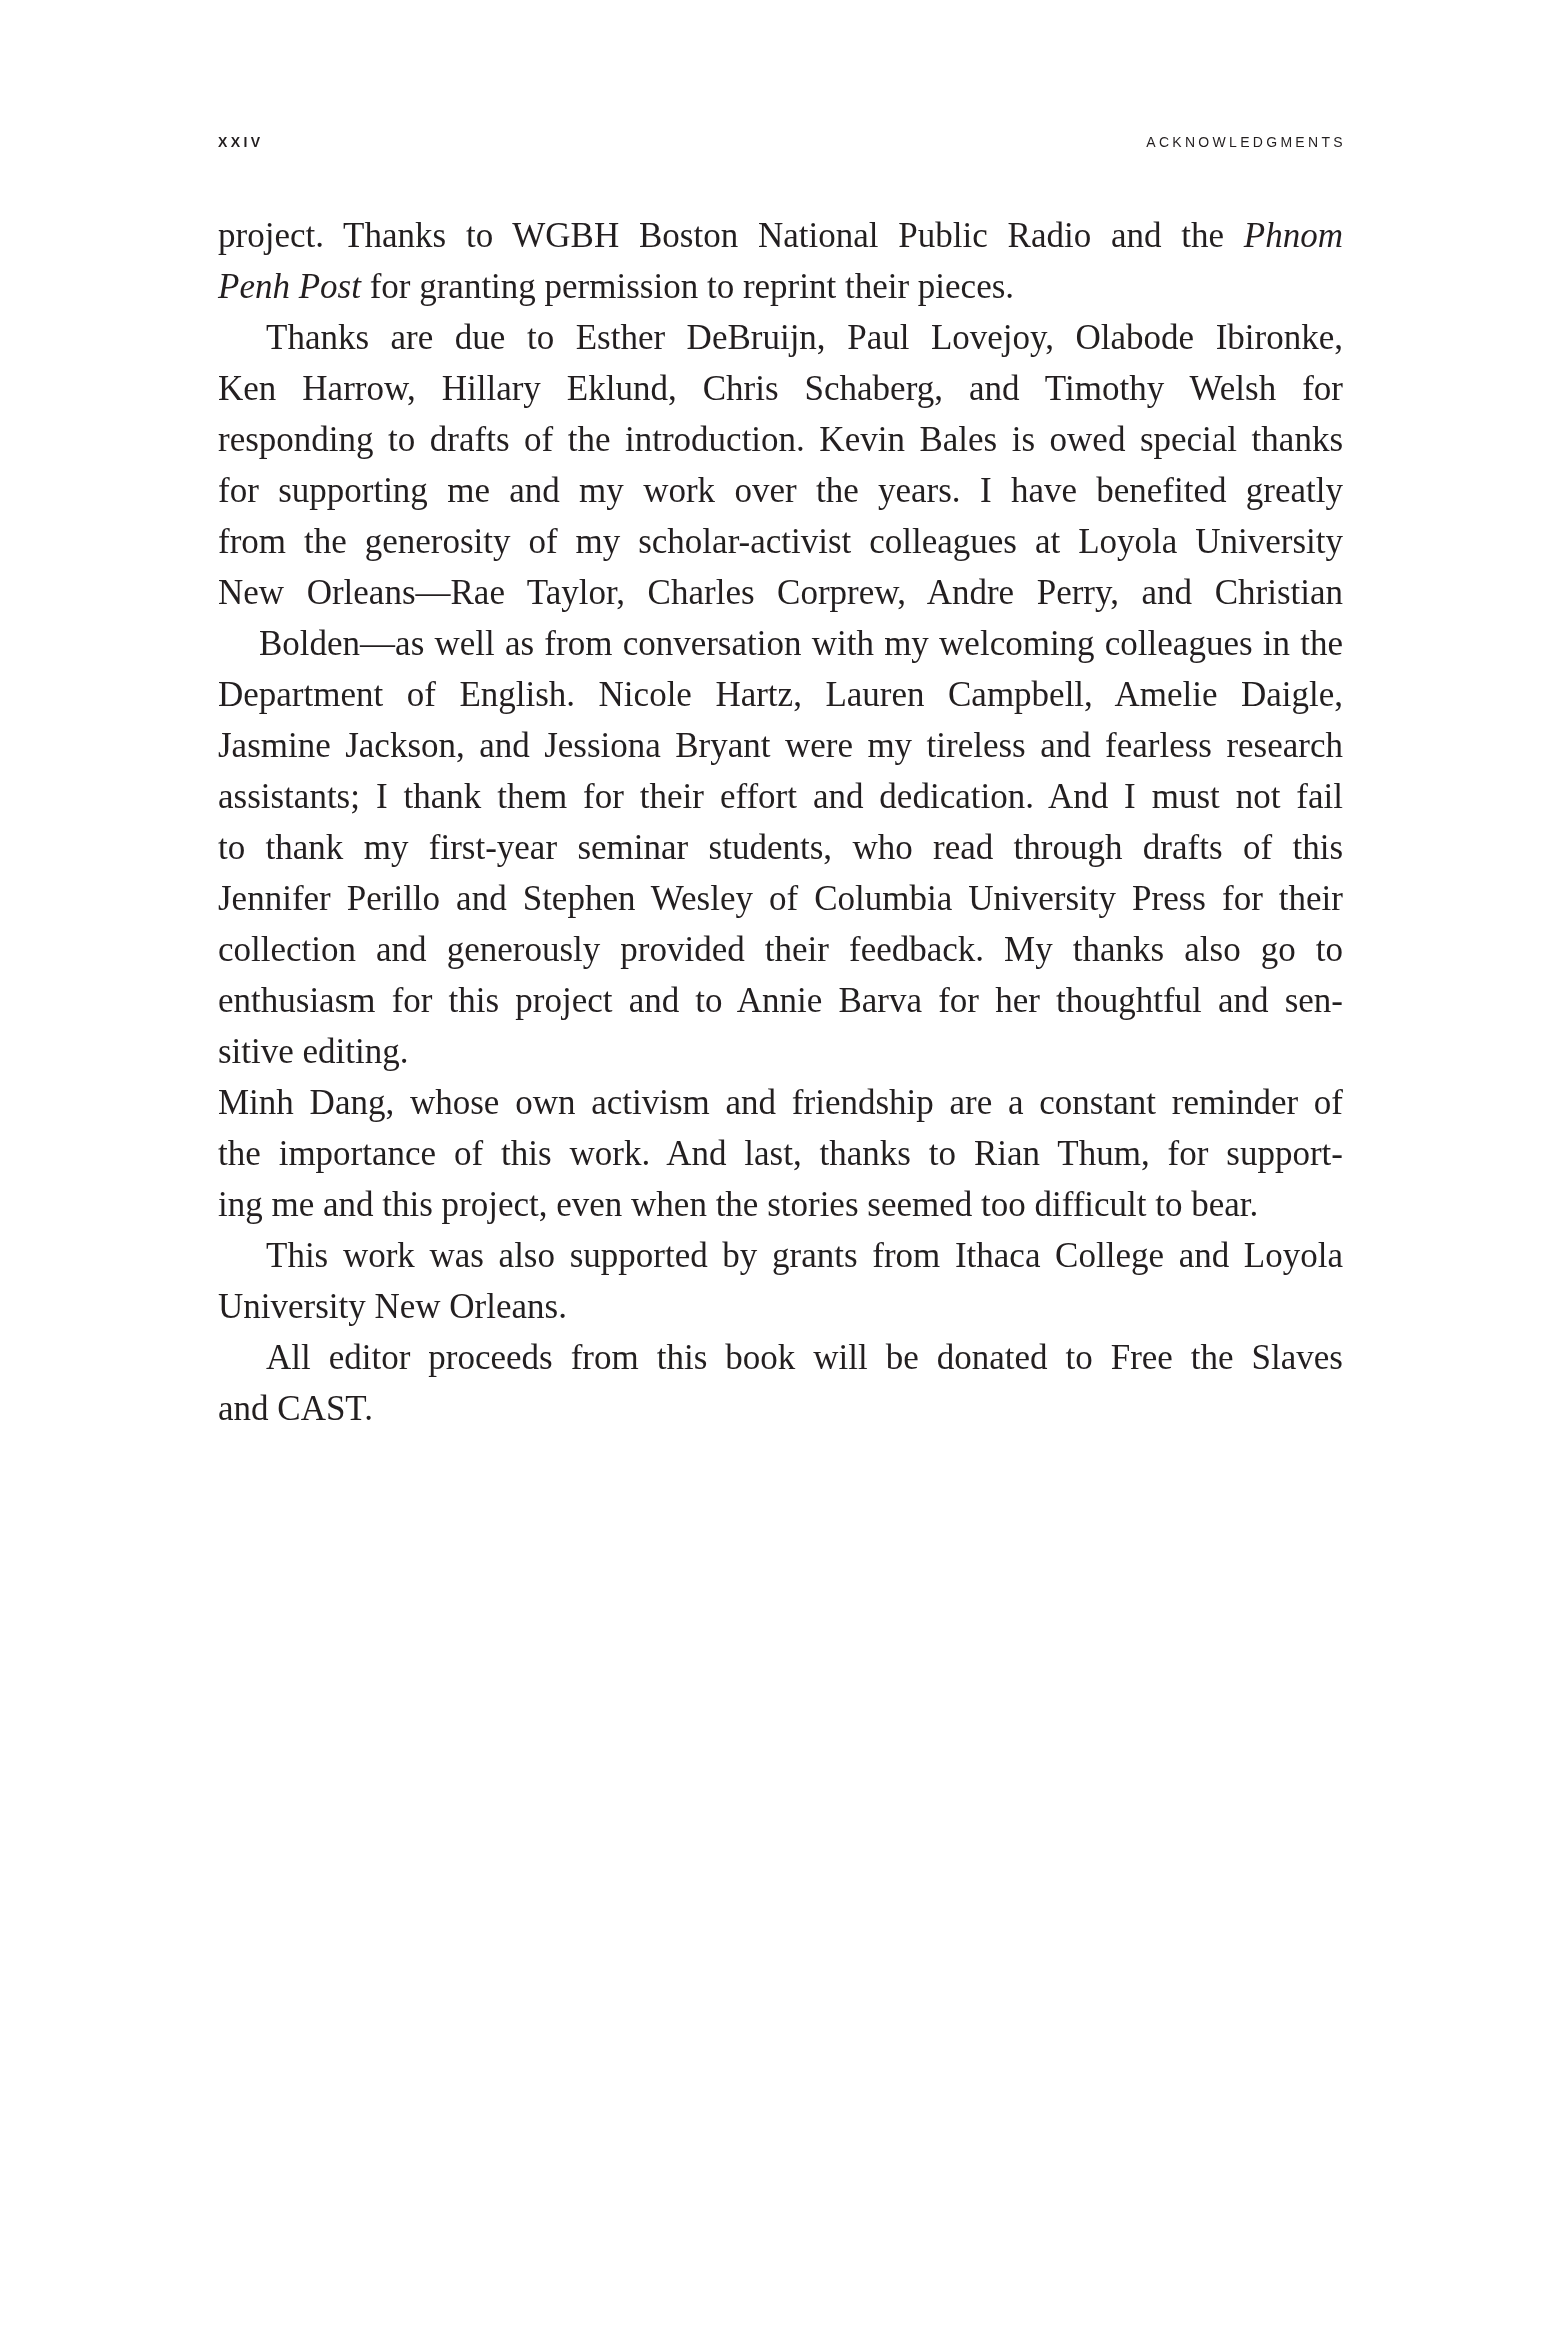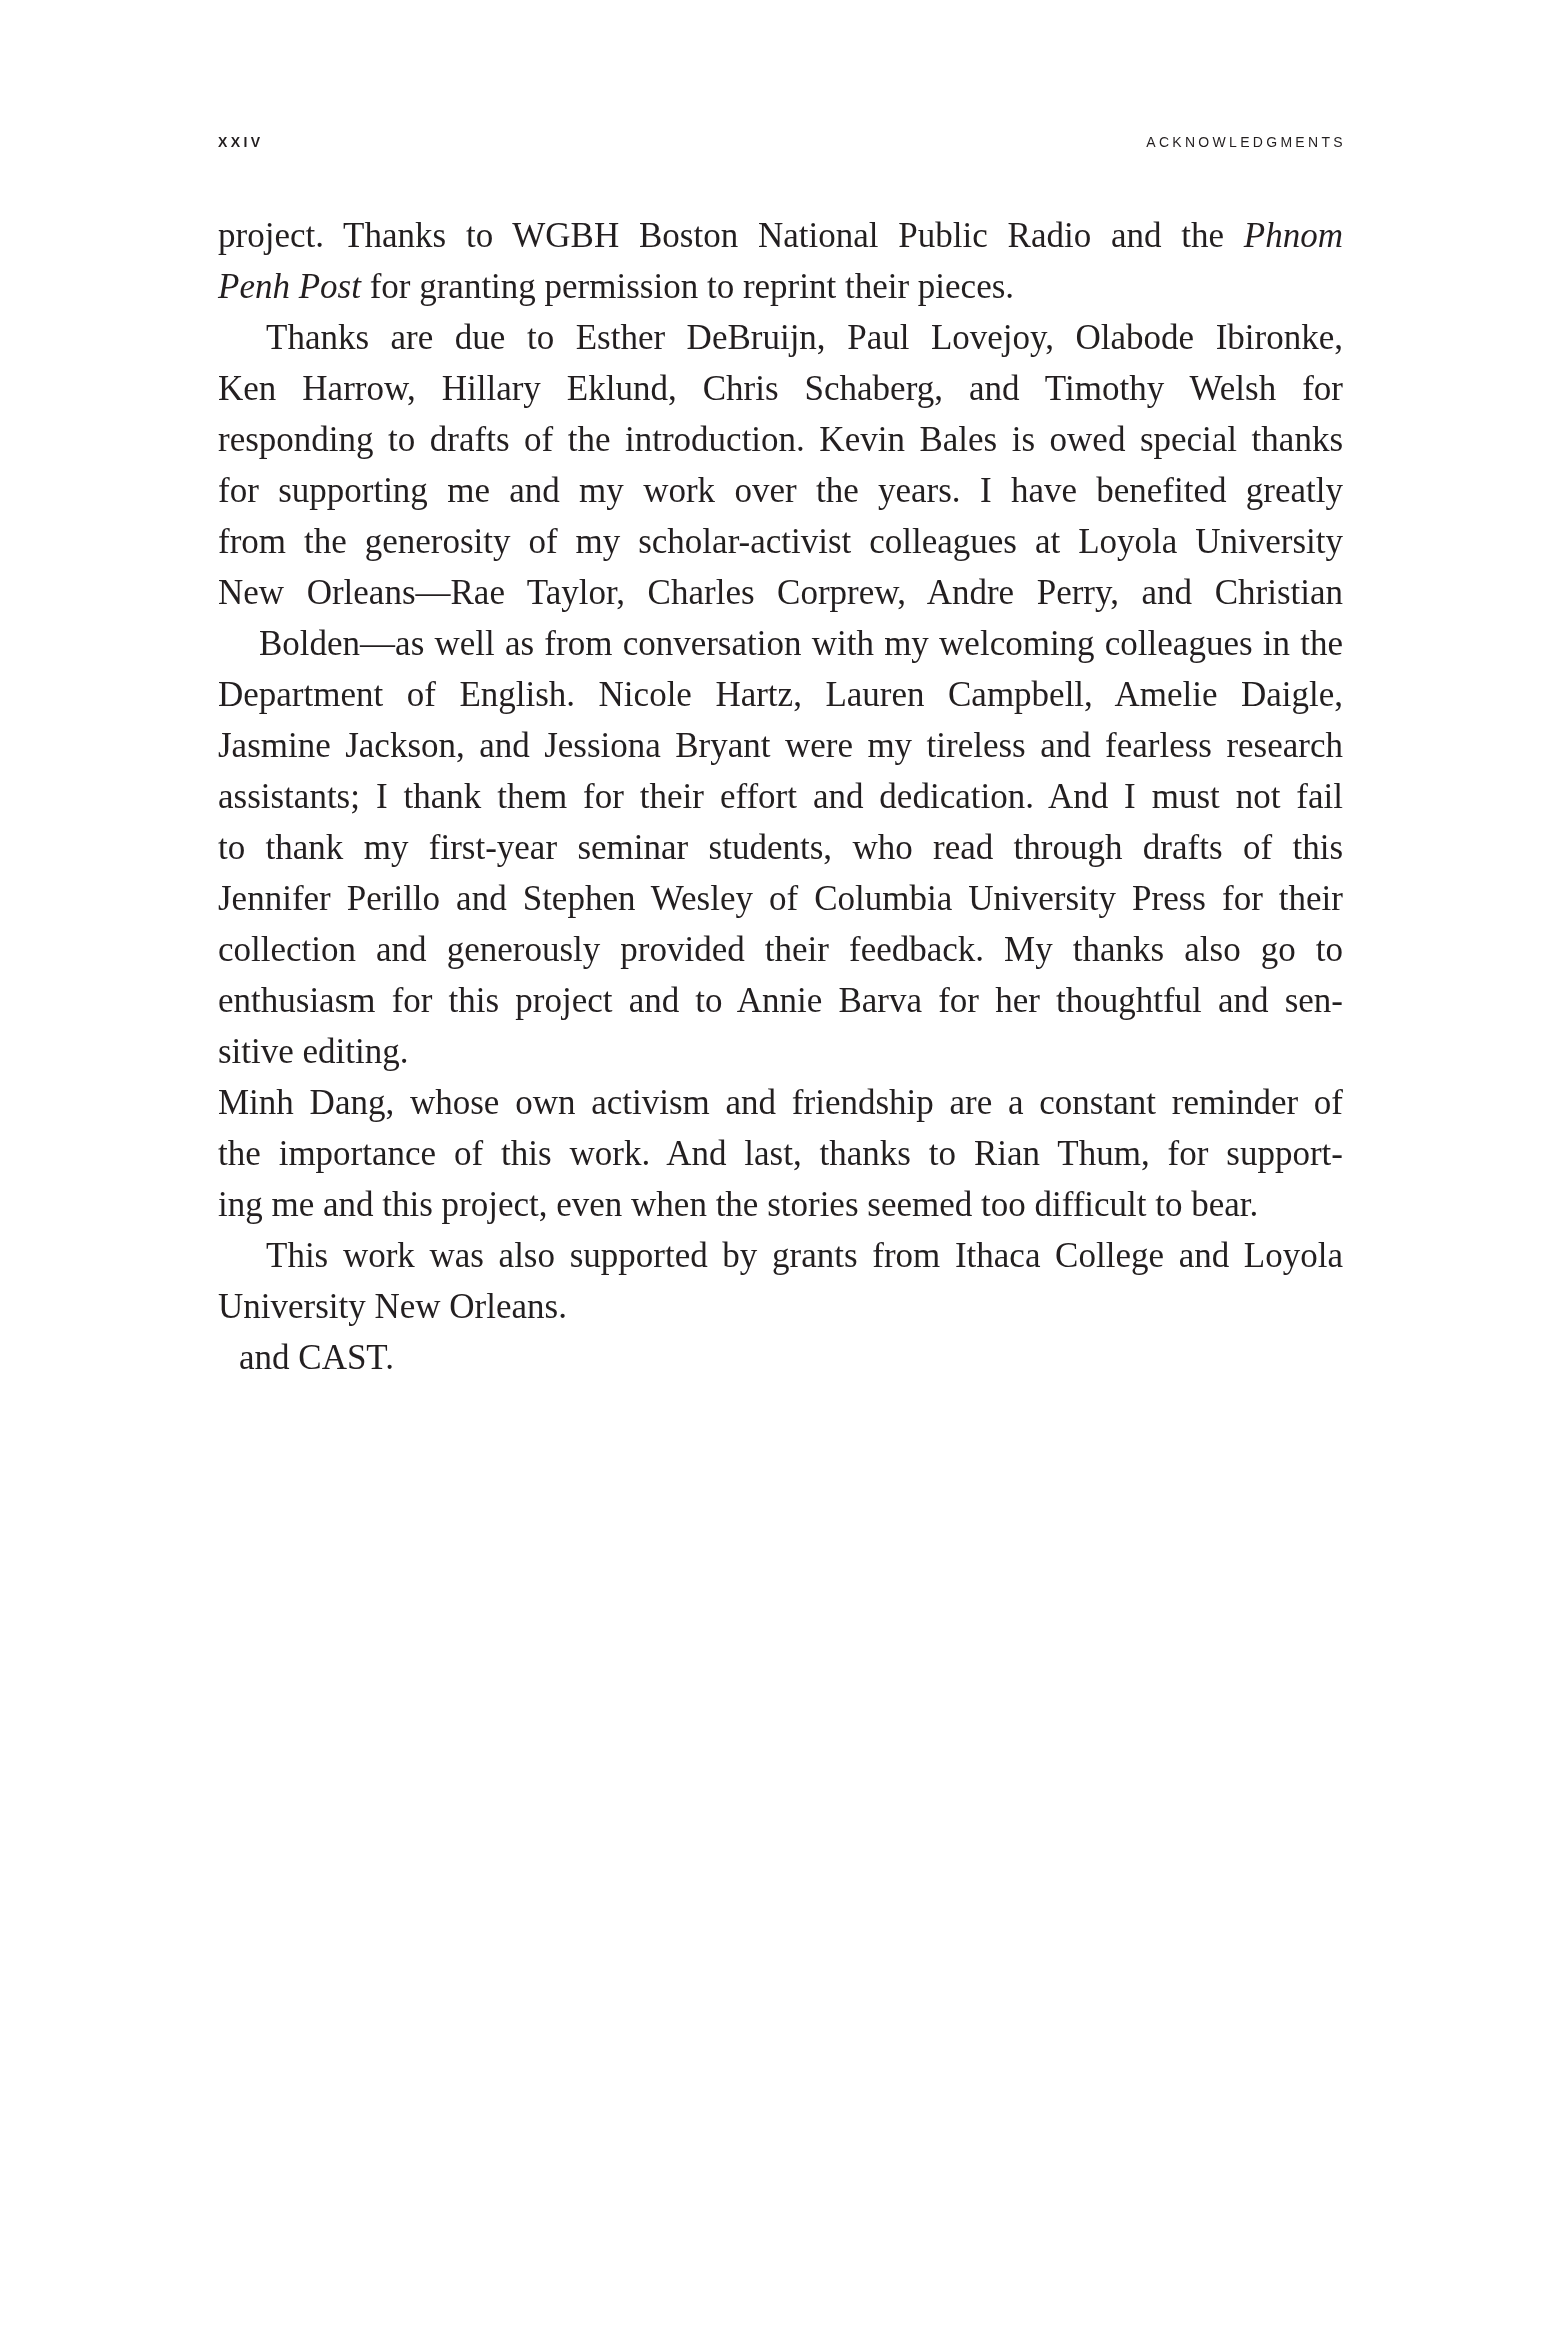--- a/index.html
+++ b/index.html
@@ -51,16 +51,17 @@
     <span class="line" style="white-space: normal;">enthusiasm for this project and to Annie Barva for her thoughtful and sen-</span>
     <span class="line last" style="white-space: nowrap;"><span style="white-space: nowrap;">sitive editing.</span></span>
 
     <span class="line" style="white-space: normal;">Minh Dang, whose own activism and friendship are a constant reminder of</span>
     <span class="line" style="white-space: normal;">the importance of this work. And last, thanks to Rian Thum, for support-</span>
     <span class="line last" style="white-space: nowrap;"><span style="white-space: nowrap;">ing me and this project, even when the stories seemed too difficult to bear.</span></span>
 
     <span class="line indent" style="white-space: normal;">This work was also supported by grants from Ithaca College and Loyola</span>
     <span class="line last" style="white-space: nowrap;"><span style="white-space: nowrap;">University New Orleans.</span></span>
 
-    <span class="line last" style="white-space: nowrap; margin-left: 21px;"><span style="white-space: nowrap;">and CAST.</span></span>
+    <span class="line indent" style="white-space: normal;">All editor proceeds from this book will be donated to Free the Slaves</span>
+    <span class="line last" style="white-space: nowrap;"><span style="white-space: nowrap;">and CAST.</span></span>
   </div>
 </div>
 
 
 </body></html>

